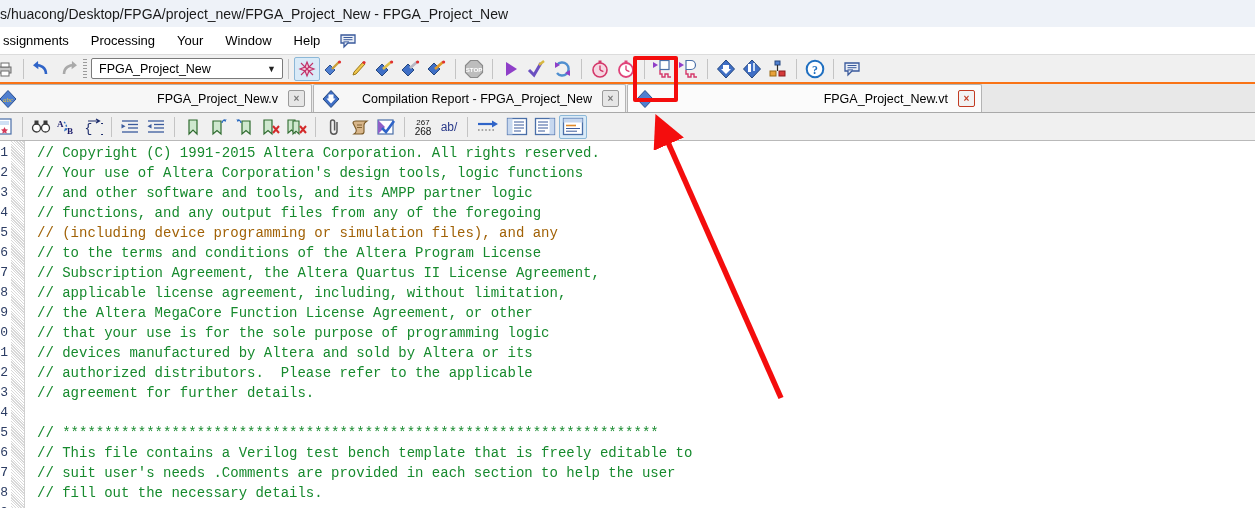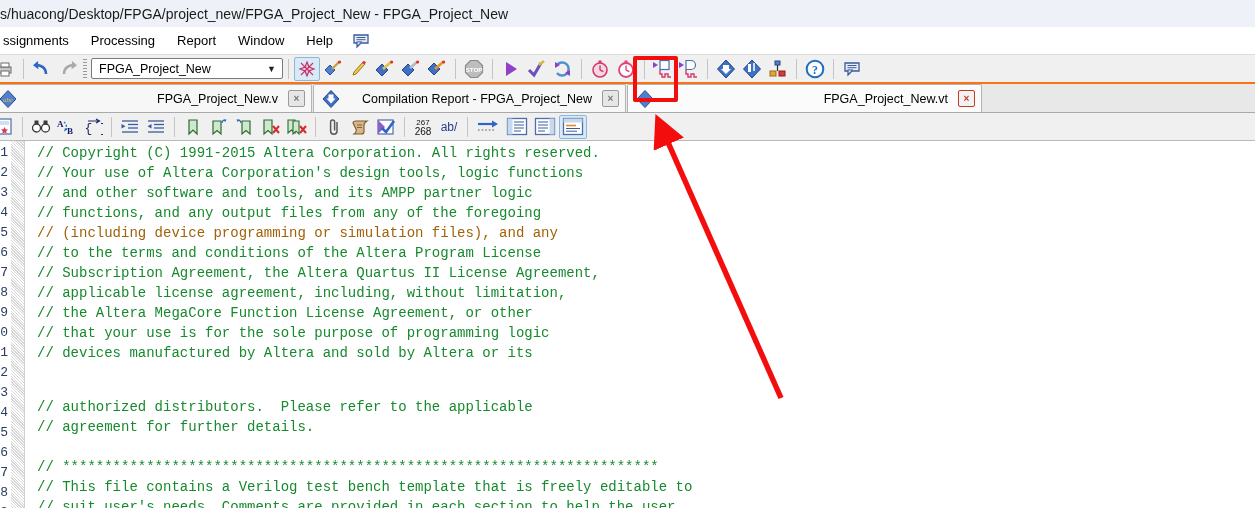--- a/index.html
+++ b/index.html
@@ -114,21 +114,21 @@
 
 <div id="app">
 
   <div class="titlebar">
     <span class="ttl">s/huacong/Desktop/FPGA/project_new/FPGA_Project_New - FPGA_Project_New</span>
   </div>
 
   <div class="menubar">
     <div class="menuitem">ssignments</div>
     <div class="menuitem">Processing</div>
-    <div class="menuitem">Report</div>
+    <div class="menuitem">Your</div>
     <div class="menuitem">Window</div>
     <div class="menuitem">Help</div>
     <div class="menu-note">
       <svg width="18" height="16" viewBox="0 0 18 16">
         <path d="M2 2 h14 v8 h-7 l-4 4 v-4 h-3 z" fill="#e9eef6" stroke="#3a5a9c" stroke-width="1.3"></path>
         <line x1="4.5" y1="4.5" x2="13.5" y2="4.5" stroke="#3a5a9c" stroke-width="1"></line>
         <line x1="4.5" y1="6.7" x2="13.5" y2="6.7" stroke="#3a5a9c" stroke-width="1"></line>
         <line x1="4.5" y1="8.9" x2="10" y2="8.9" stroke="#3a5a9c" stroke-width="1"></line>
       </svg>
     </div>
@@ -544,21 +544,21 @@
         <div class="codeline" style="color: rgb(23, 138, 46);">// Your use of Altera Corporation's design tools, logic functions</div>
         <div class="codeline" style="color: rgb(23, 138, 46);">// and other software and tools, and its AMPP partner logic</div>
         <div class="codeline" style="color: rgb(23, 138, 46);">// functions, and any output files from any of the foregoing</div>
         <div class="codeline" style="color: #a16207;">// (including device programming or simulation files), and any</div>
         <div class="codeline" style="color: rgb(23, 138, 46);">// to the terms and conditions of the Altera Program License</div>
         <div class="codeline" style="color: rgb(23, 138, 46);">// Subscription Agreement, the Altera Quartus II License Agreement,</div>
         <div class="codeline" style="color: rgb(23, 138, 46);">// applicable license agreement, including, without limitation,</div>
         <div class="codeline" style="color: rgb(23, 138, 46);">// the Altera MegaCore Function License Agreement, or other</div>
         <div class="codeline" style="color: rgb(23, 138, 46);">// that your use is for the sole purpose of programming logic</div>
         <div class="codeline" style="color: rgb(23, 138, 46);">// devices manufactured by Altera and sold by Altera or its</div>
-        <div class="codeline" style="color: rgb(23, 138, 46); margin-top: 34px;">// authorized distributors.  Please refer to the applicable</div>
+        <div class="codeline" style="color: rgb(23, 138, 46);">// authorized distributors.  Please refer to the applicable</div>
         <div class="codeline" style="color: rgb(23, 138, 46);">// agreement for further details.</div>
         <div class="codeline" style="color: rgb(23, 138, 46);"></div>
         <div class="codeline" style="color: rgb(23, 138, 46);">// ***********************************************************************</div>
         <div class="codeline" style="color: rgb(23, 138, 46);">// This file contains a Verilog test bench template that is freely editable to</div>
         <div class="codeline" style="color: rgb(23, 138, 46);">// suit user's needs .Comments are provided in each section to help the user</div>
         <div class="codeline" style="color: rgb(23, 138, 46);">// fill out the necessary details.</div>
       </div>
   </div>
 
   <div class="redbox"></div>

